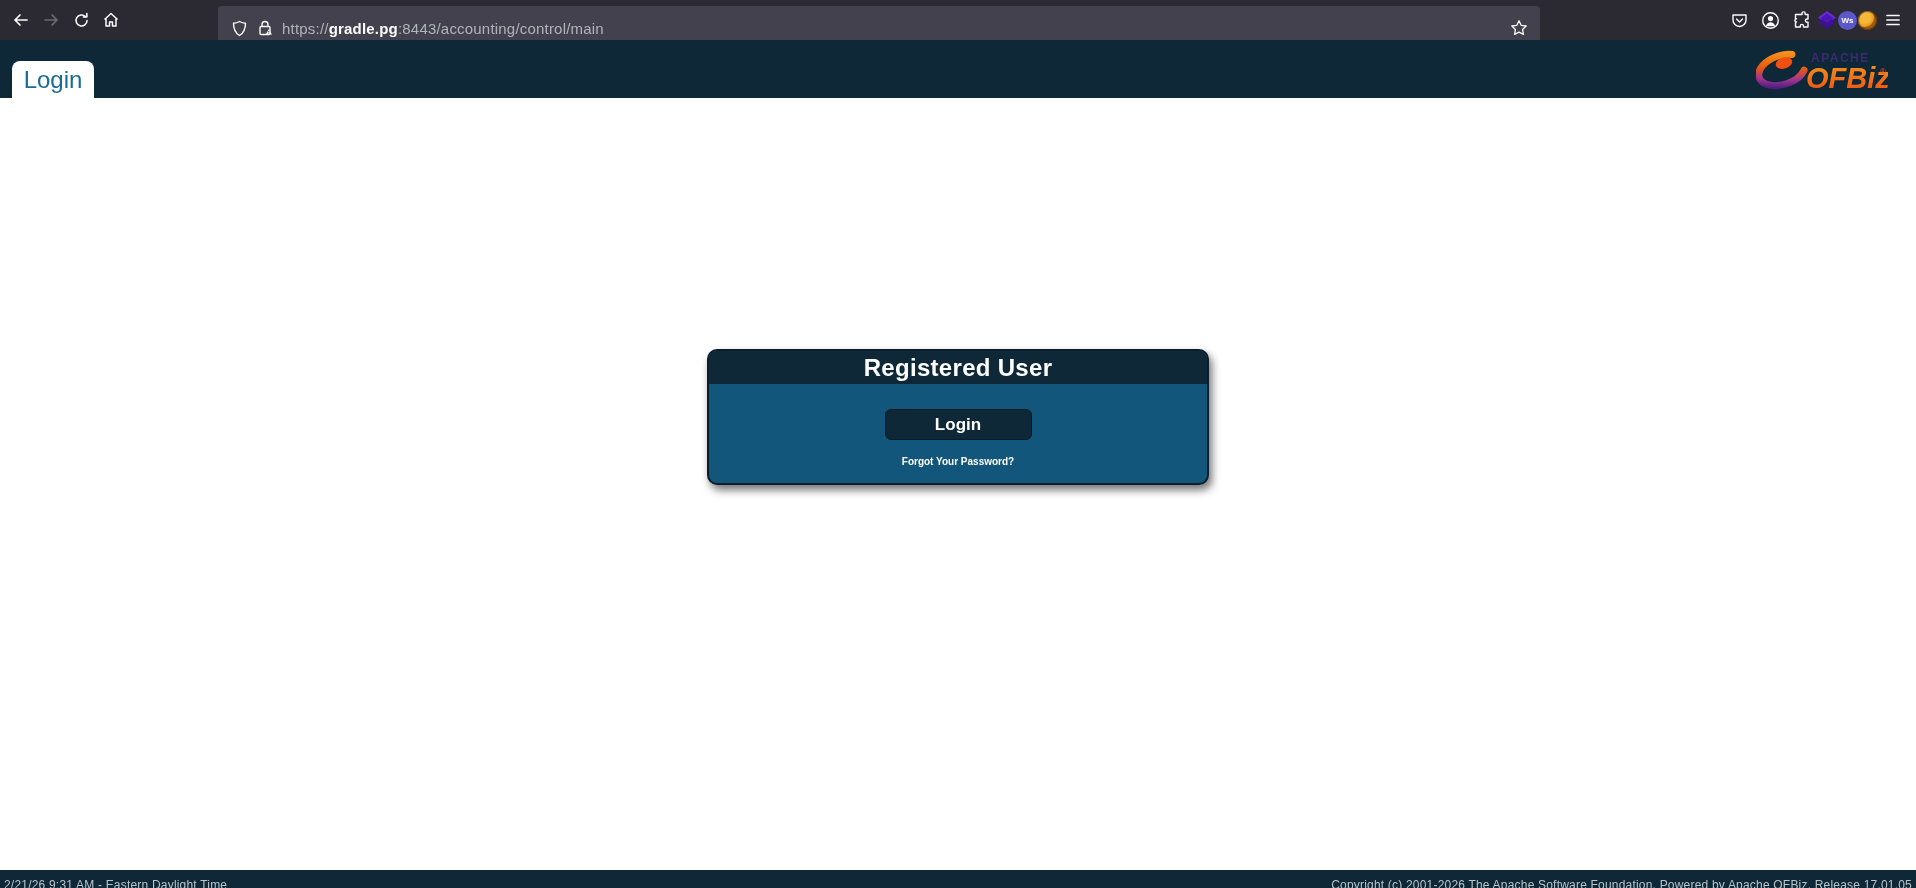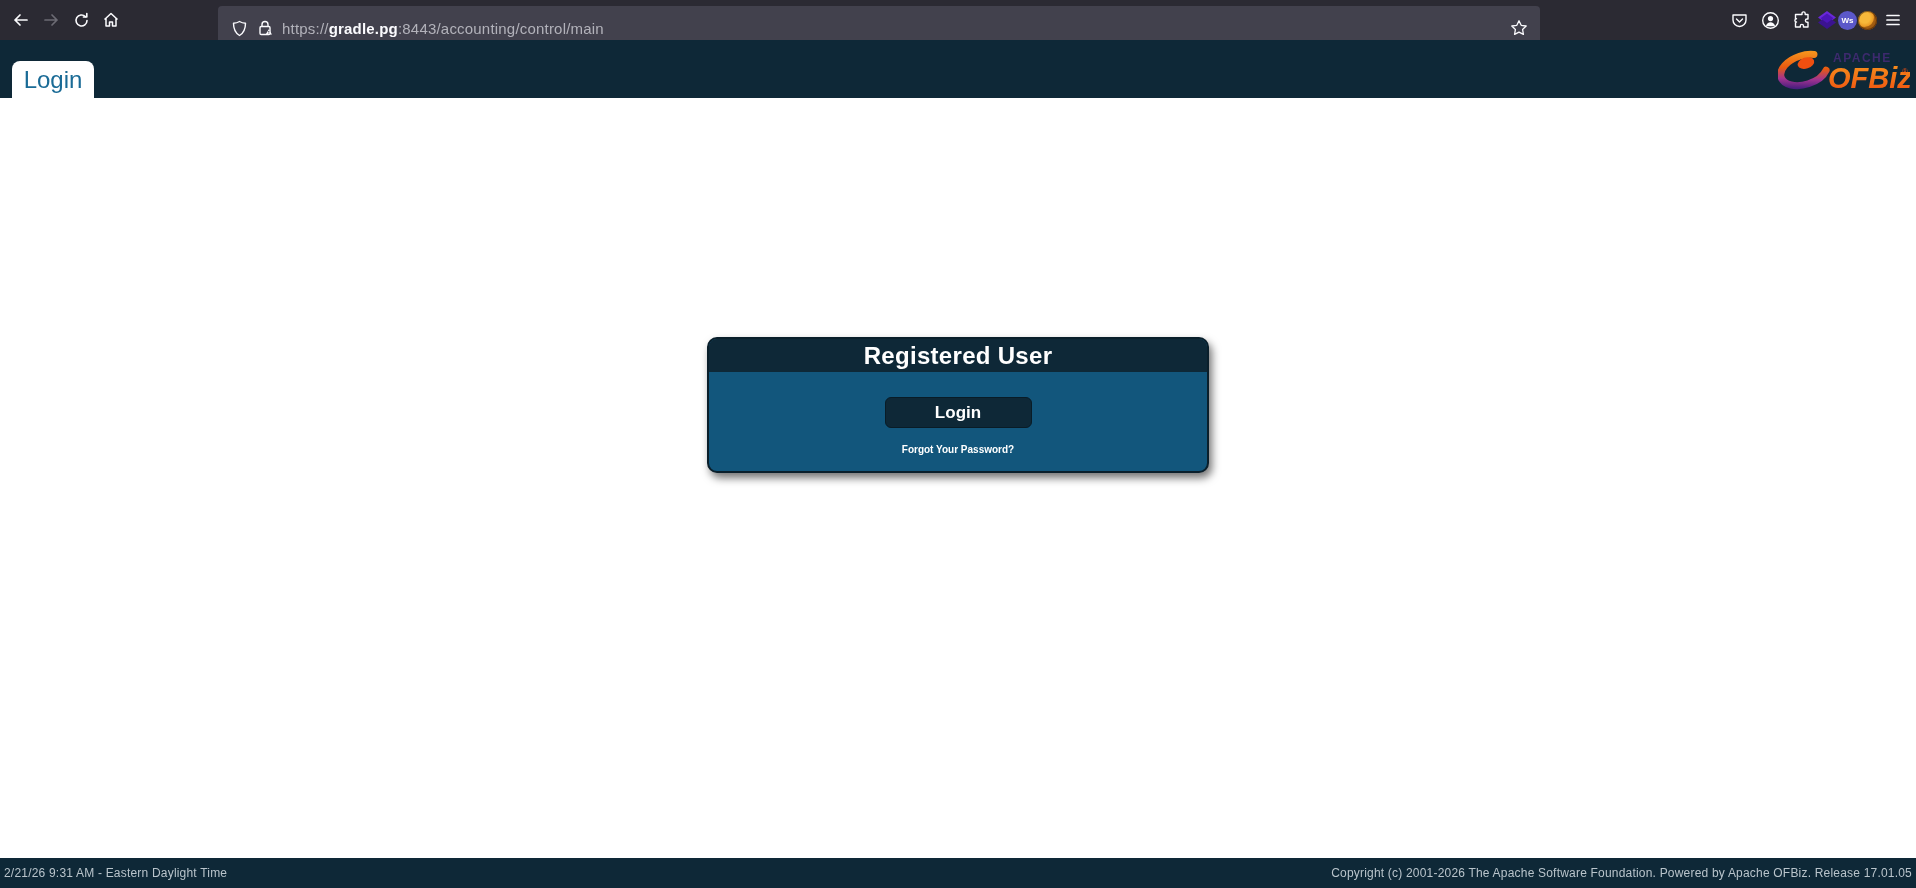--- a/index.html
+++ b/index.html
@@ -34,25 +34,25 @@
   .ext-emoji { width: 19px; height: 19px; border-radius: 50%;
     background: radial-gradient(circle at 35% 35%, #f7b83a 0 30%, #e8941f 55%, #b05c12 100%);
     box-shadow: inset 0 0 0 1px rgba(60,30,0,.55), inset -3px -3px 0 rgba(120,60,10,.6); }
 
   
   .app-header { position: relative; width: 100%; height: 58px; background: #0e2837; }
   .login-tab { position: absolute; left: 12px; top: 21px; width: 82px; height: 37px;
     background: #ffffff; border-radius: 8px 8px 0 0; display: flex; align-items: center;
     justify-content: center; }
   .login-tab span { color: #1a6b96; font-size: 24px; line-height: 1; }
-  .logo { position: absolute; right: 6px; top: 4px; }
+  .logo { position: absolute; right: 28px; top: 4px; }
 
   
   .content { width: 100%; height: 760px; background: #ffffff; }
-  .login-box { width: 502px; margin: 0 auto; position: relative; top: 239px;
+  .login-box { width: 502px; margin: 12px auto; position: relative; top: 239px;
     border: 2px solid #0a1f2b; border-radius: 10px; overflow: hidden;
     box-shadow: 3px 5px 9px rgba(0,0,0,.55); background: #12567c; }
   .box-header { height: 33px; background: #0e2837; display: flex; align-items: center;
     justify-content: center; }
   .box-header span { color: #ffffff; font-weight: 700; font-size: 24px; letter-spacing: .3px; }
   .box-body { padding: 12px 10px 14px; }
   .form-row { display: flex; align-items: center; margin-bottom: 9px; }
   .form-label { width: 118px; text-align: right; color: #ffffff; font-weight: 700;
     font-size: 15px; padding-right: 9px; flex: 0 0 auto; }
   .form-input { flex: 1 1 auto; height: 23px; border: 1px solid #8a8a8a; border-radius: 2px;

